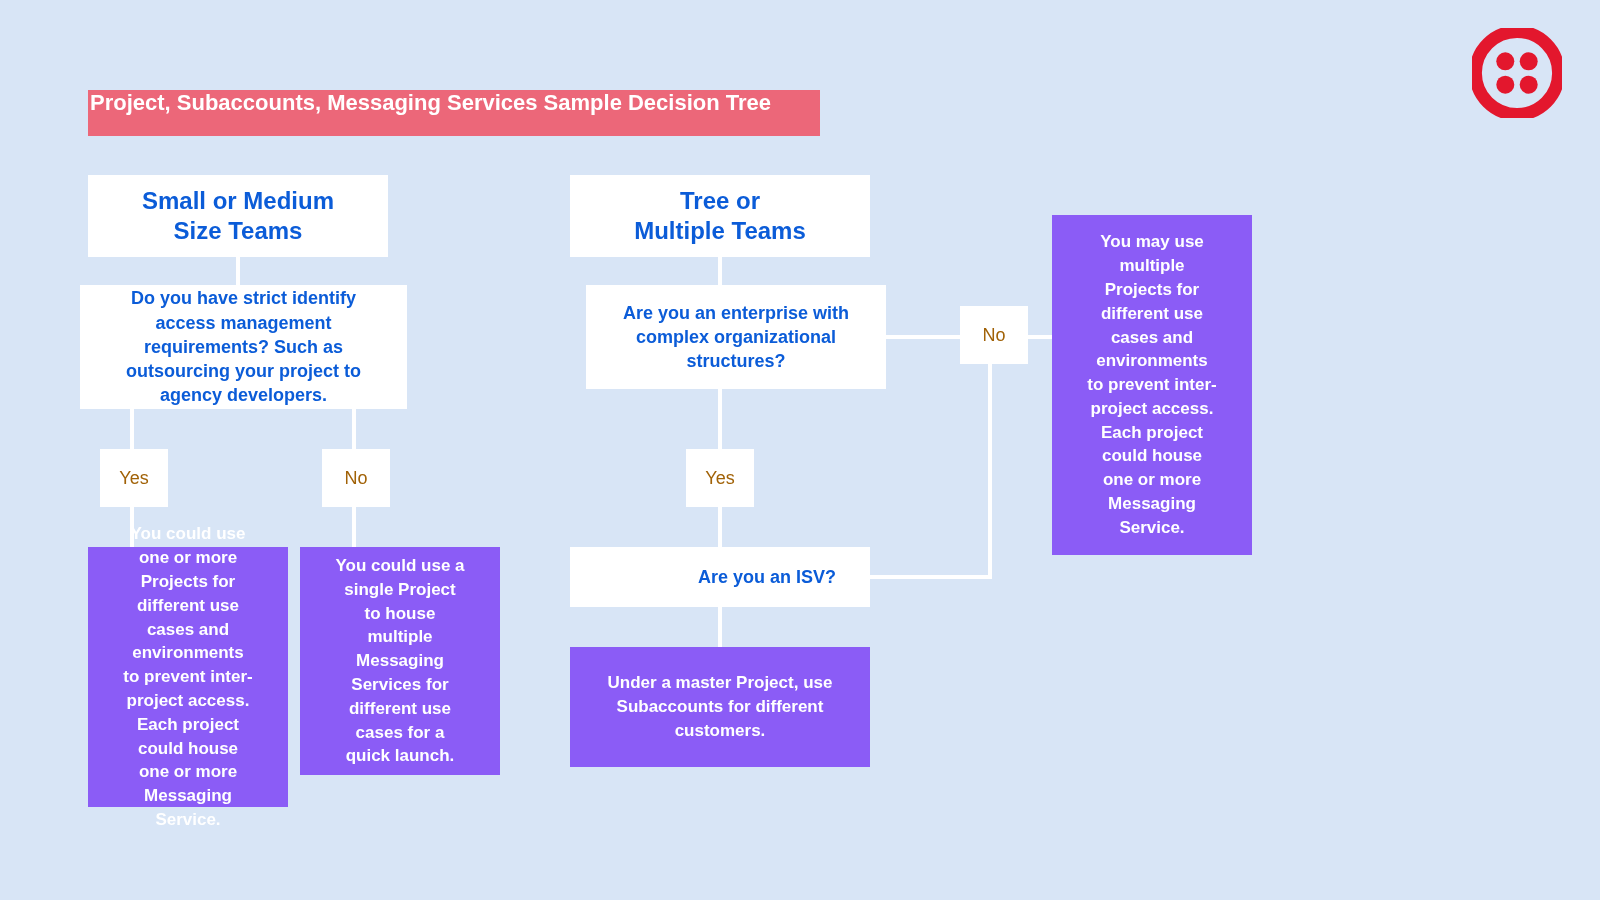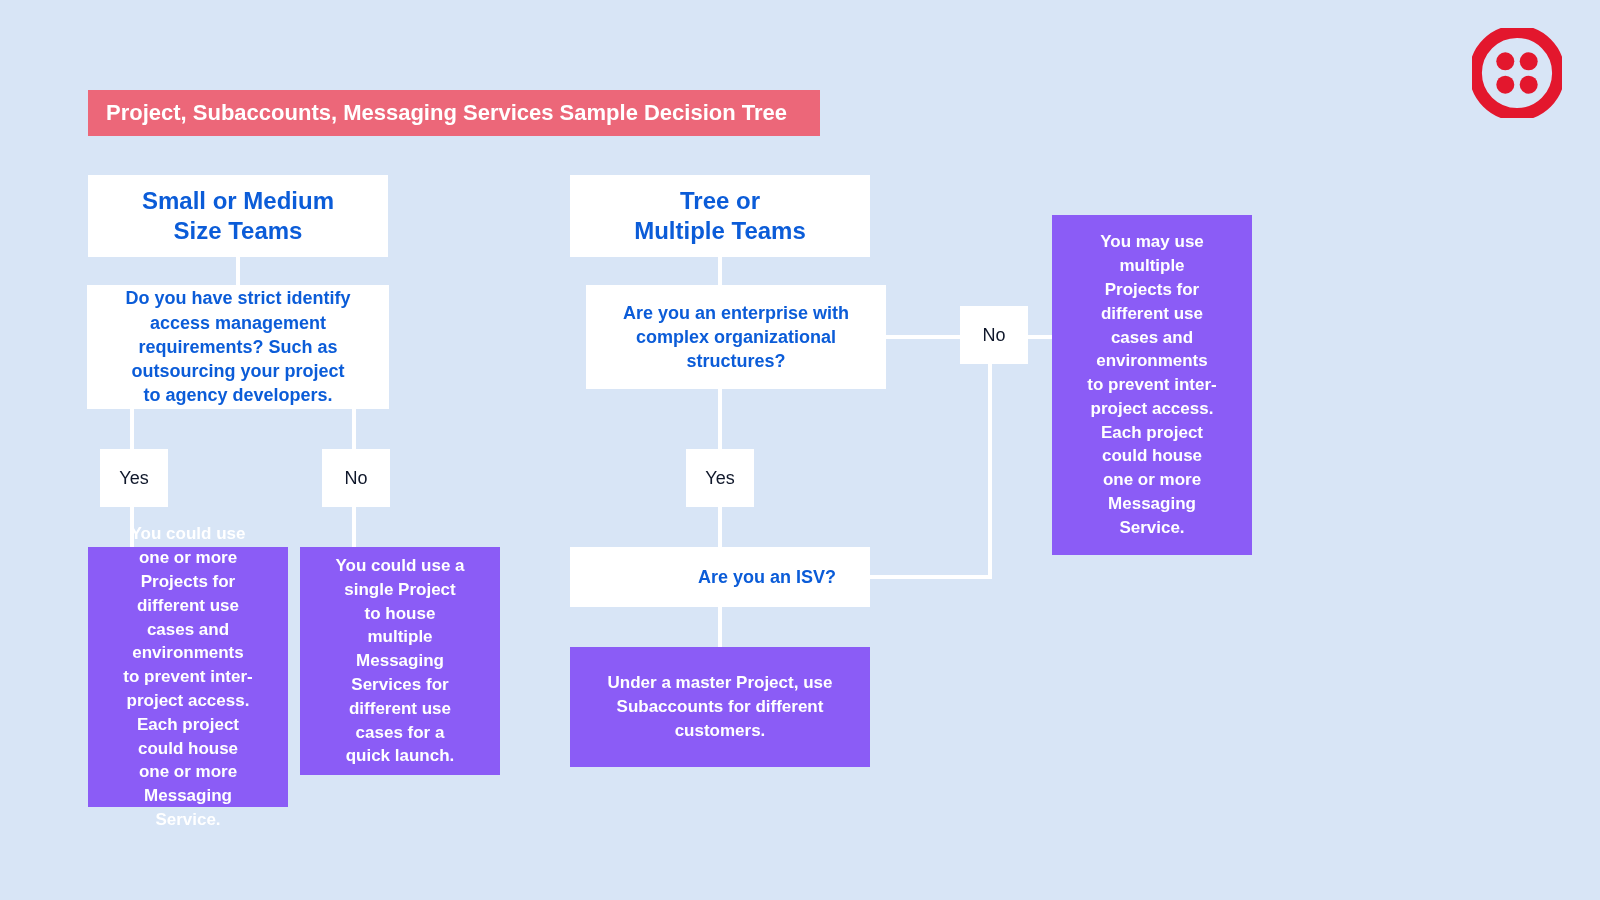--- a/index.html
+++ b/index.html
@@ -23,37 +23,37 @@
     text-align: center;
     padding: 12px 34px;
   }
   .title-bar {
     position: absolute;
     background: #ec6779;
     color: #ffffff;
     font-weight: 700;
     font-size: 22px;
     display: flex;
-    align-items: center;
-    padding-left: 18px;
+    align-items: flex-start;
+    padding-left: 2px;
   }
   .heading {
     color: #0b5cd8;
     font-weight: 700;
     font-size: 24px;
     line-height: 1.25;
   }
   .question {
     color: #0b5cd8;
     font-weight: 700;
     font-size: 18px;
     line-height: 1.35;
   }
   .tiny {
-    color: #0f172a;
+    color: #a16207;
     font-weight: 400;
     font-size: 18px;
   }
   .result {
     background: #8b5cf6;
     color: #ffffff;
     font-weight: 600;
     font-size: 17px;
     line-height: 1.4;
   }
@@ -89,21 +89,21 @@
     <span>Project, Subaccounts, Messaging Services Sample Decision Tree</span>
   </div>
 
   <div class="box" style="left:88px; top:175px; width:300px; height:82px;">
     <div class="heading" style="white-space:pre-line;">Small or Medium
 Size Teams</div>
   </div>
 
   <div class="conn" style="left:236px; top:257px; width:4px; height:28px;"></div>
 
-  <div class="box" style="left:87px; top:285px; width:302px; height:124px;">
+  <div class="box" style="left:80px; top:285px; width:327px; height:124px;">
     <div class="question">Do you have strict identify access management requirements? Such as outsourcing your project to agency developers.</div>
   </div>
 
   <div class="conn" style="left:130px; top:409px; width:4px; height:40px;"></div>
   <div class="conn" style="left:352px; top:409px; width:4px; height:40px;"></div>
 
   <div class="box" style="left:100px; top:449px; width:64px; height:58px;">
     <div class="tiny">Yes</div>
   </div>
 

